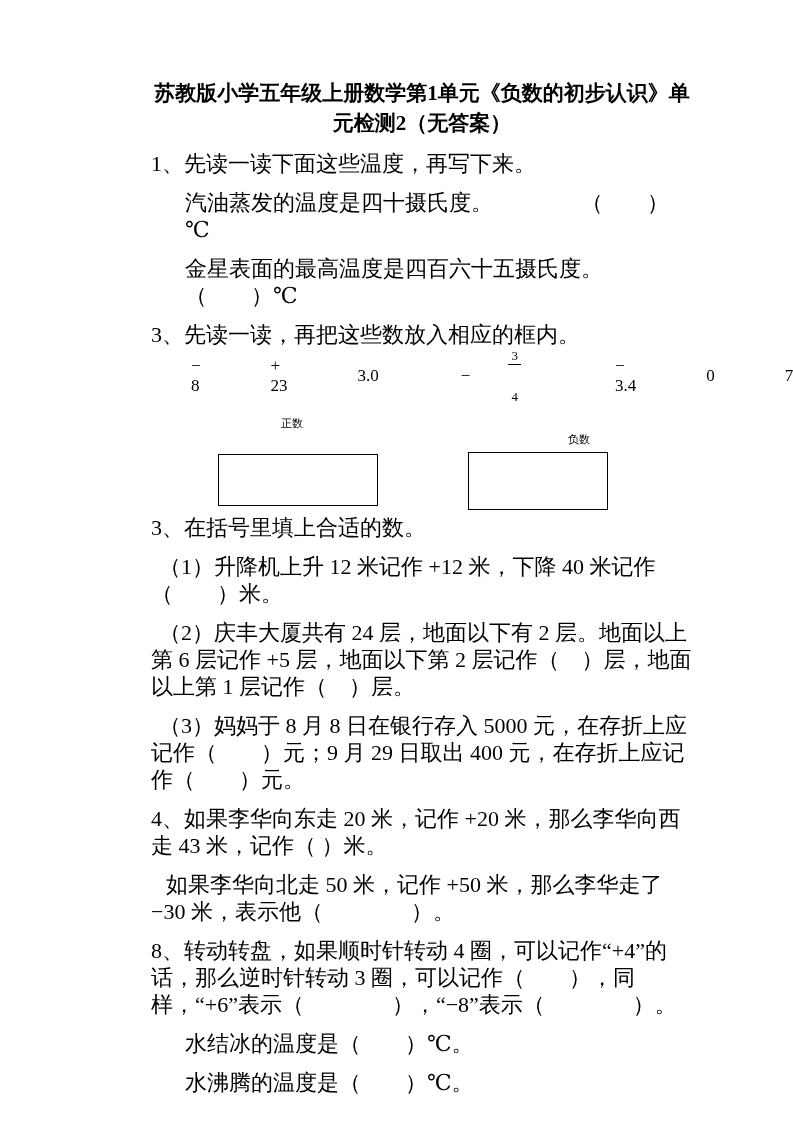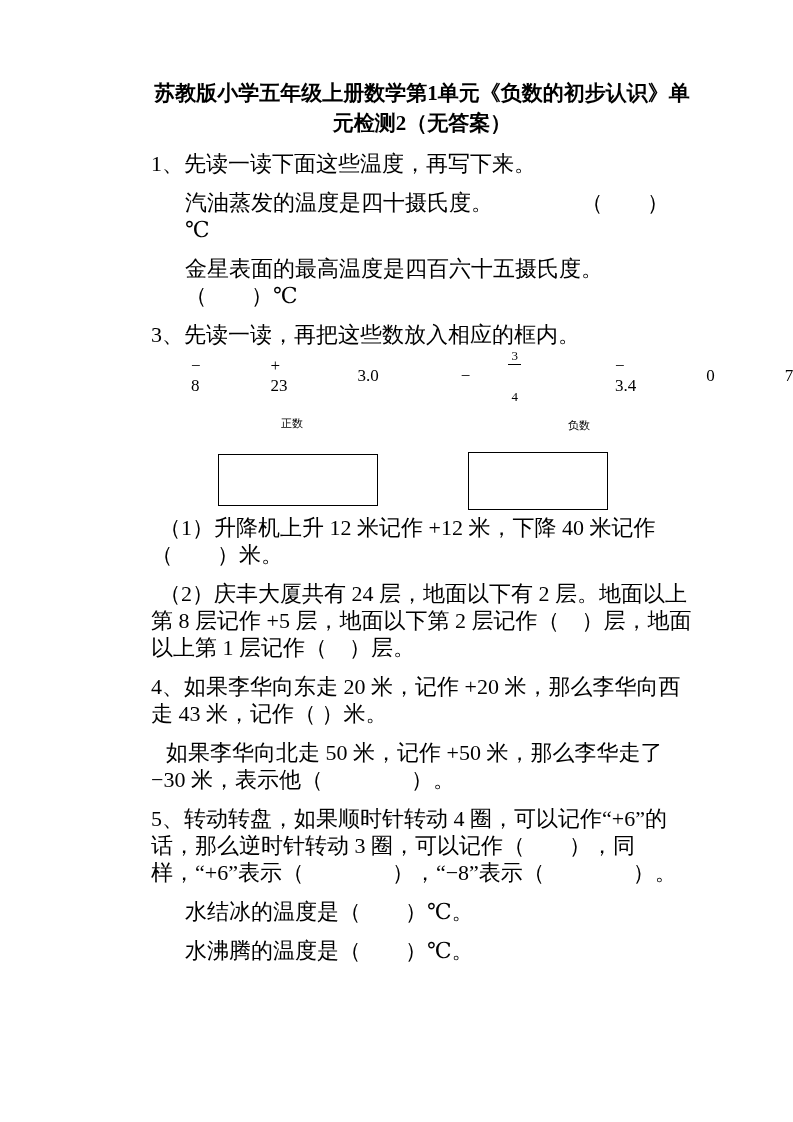--- a/index.html
+++ b/index.html
@@ -49,21 +49,21 @@
     flex-direction: column;
     align-items: center;
     font-size: 13px;
     line-height: 1.2;
   }
   .frac-num { border-bottom: 1px solid #000; padding: 0 3px; }
   .frac-den { padding: 0 3px; }
 
   .labels-row { position: relative; height: 24px; font-size: 11px; }
   .pos-label { position: absolute; left: 118px; top: 0; }
-  .neg-label { position: absolute; left: 405px; top: 2px; }
+  .neg-label { position: absolute; left: 405px; top: 16px; }
 
   .boxes-row { position: relative; height: 62px; margin-bottom: 8px; }
   .box { position: absolute; border: 1px solid #000000; background: #ffffff; }
   .box-pos { left: 55px;  top: 2px; width: 160px; height: 52px; }
   .box-neg { left: 305px; top: 0px; width: 140px; height: 58px; }
 </style>
 </head>
 <body>
 
 <div class="page">
@@ -95,25 +95,27 @@
   <div class="labels-row">
     <span class="pos-label">正数</span>
     <span class="neg-label">负数</span>
   </div>
 
   <div class="boxes-row">
     <div class="box box-pos"></div>
     <div class="box box-neg"></div>
   </div>
 
+  <p class="line">3、在括号里填上合适的数。</p>
   <p class="line indent-item">（1）升降机上升 12 米记作 +12 米，下降 40 米记作（　　）米。</p>
-  <p class="line indent-item">（2）庆丰大厦共有 24 层，地面以下有 2 层。地面以上第 8 层记作 +5 层，地面以下第 2 层记作（　）层，地面以上第 1 层记作（　）层。</p>
+  <p class="line indent-item">（2）庆丰大厦共有 24 层，地面以下有 2 层。地面以上第 6 层记作 +5 层，地面以下第 2 层记作（　）层，地面以上第 1 层记作（　）层。</p>
+  <p class="line indent-item">（3）妈妈于 8 月 8 日在银行存入 5000 元，在存折上应记作（　　）元；9 月 29 日取出 400 元，在存折上应记作（　　）元。</p>
 
   <p class="line">4、如果李华向东走 20 米，记作 +20 米，那么李华向西走 43 米，记作（ ）米。</p>
   <p class="line indent-cont">如果李华向北走 50 米，记作 +50 米，那么李华走了 −30 米，表示他（　　　　）。</p>
 
-  <p class="line">5、转动转盘，如果顺时针转动 4 圈，可以记作“+6”的话，那么逆时针转动 3 圈，可以记作（　　），同样，“+6”表示（　　　　），“−8”表示（　　　　）。</p>
+  <p class="line">8、转动转盘，如果顺时针转动 4 圈，可以记作“+4”的话，那么逆时针转动 3 圈，可以记作（　　），同样，“+6”表示（　　　　），“−8”表示（　　　　）。</p>
 
   <p class="line indent-sub">水结冰的温度是（　　）℃。</p>
   <p class="line indent-sub">水沸腾的温度是（　　）℃。</p>
 
 
 </div>
 
 </body></html>

